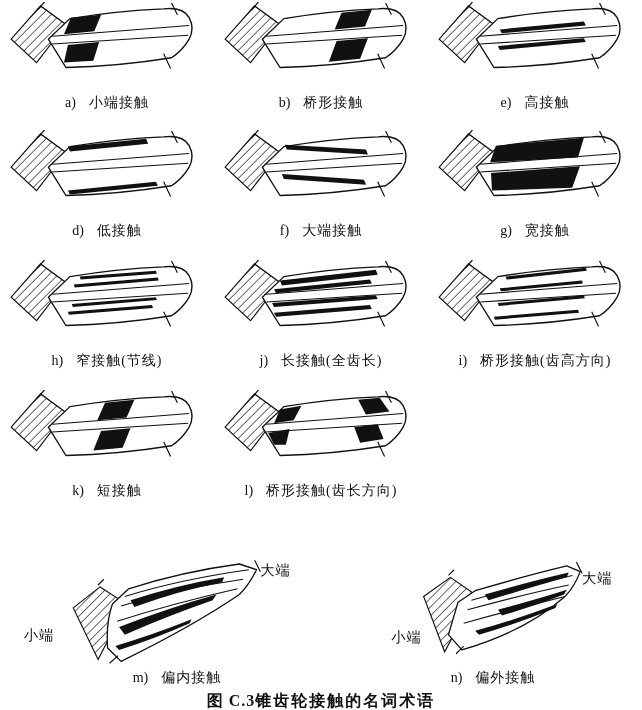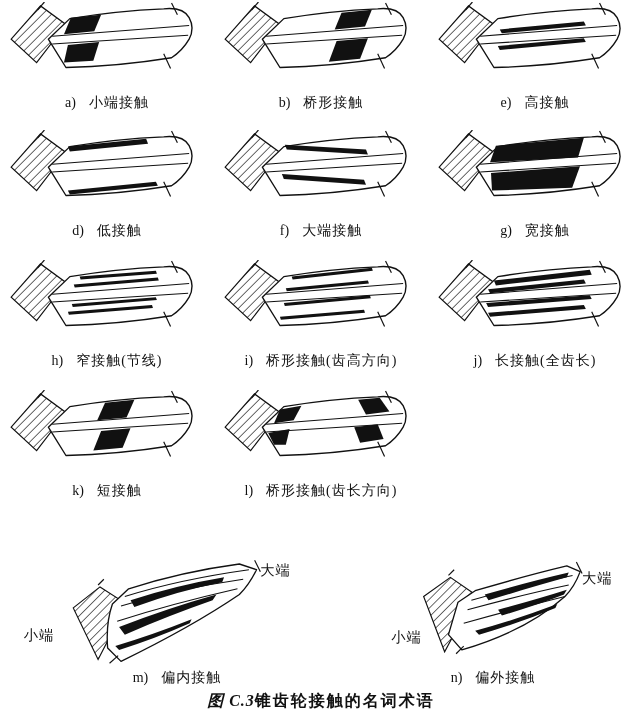--- a/index.html
+++ b/index.html
@@ -20,21 +20,21 @@
   .figlabel { font-size:14px; margin-top:4px; white-space:nowrap; letter-spacing:1px; }
   .figlabel .letter { letter-spacing:0; margin-right:13px; }
   .bottomrow { display:flex; justify-content:space-between; padding:6px 12px 0 12px; height:150px; }
   .bfig { display:flex; flex-direction:column; align-items:center; width:302px; }
   .bfig svg { width:300px; height:126px; display:block; }
   .bfig .figlabel { margin-top:0;margin-left:28px; }
   .caption {
     text-align:center; font-weight:bold; font-size:16px;
     letter-spacing:2px; margin-top:4px;
   }
-  .caption .figno { letter-spacing:1px; margin-right:0;font-style:italic; }
+  .caption .figno { letter-spacing:1px; margin-right:0; }
   svg text { font-family:"Liberation Serif","DejaVu Serif",serif; fill:#111; letter-spacing:1px; }
   .defs-holder { position:absolute; width:0; height:0; overflow:hidden; }
 </style>
 </head>
 <body>
 
 <svg class="defs-holder" xmlns="http://www.w3.org/2000/svg" xmlns:xlink="http://www.w3.org/1999/xlink" aria-hidden="true">
   <defs>
     <pattern id="hatch" width="6.5" height="6.5" patternUnits="userSpaceOnUse" patternTransform="rotate(45)">
       <line x1="0" y1="0" x2="0" y2="6.5" stroke="#111" stroke-width="1.3"></line>
@@ -146,43 +146,43 @@
       </svg>
       <figcaption class="figlabel">
         <span class="letter">h)</span><span>窄接触(节线)</span>
       </figcaption>
     </figure>
 
     <figure class="cell">
       <svg class="tooth" viewBox="0 0 200 90">
         <use href="#tooth-base" xlink:href="#tooth-base"></use>
         <g fill="#111">
+          <polygon points="58,21 156,10 158,15 60,26"></polygon>
+          <polygon points="52,30 150,20 152,24 54,34"></polygon>
+          <polygon points="50,44 156,36 158,40 52,48"></polygon>
+          <polygon points="52,54 150,46 152,50 54,58"></polygon>
+        </g>
+      </svg>
+      <figcaption class="figlabel">
+        <span class="letter">j)</span><span>长接触(全齿长)</span>
+      </figcaption>
+    </figure>
+
+    <figure class="cell">
+      <svg class="tooth" viewBox="0 0 200 90">
+        <use href="#tooth-base" xlink:href="#tooth-base"></use>
+        <g fill="#111">
           <polygon points="70,17 152,8 153,11 71,20"></polygon>
           <polygon points="64,29 148,21 149,24 65,32"></polygon>
           <polygon points="62,44 150,36 151,39 63,47"></polygon>
           <polygon points="58,58 144,51 145,54 59,61"></polygon>
         </g>
       </svg>
       <figcaption class="figlabel">
         <span class="letter">i)</span><span>桥形接触(齿高方向)</span>
-      </figcaption>
-    </figure>
-
-    <figure class="cell">
-      <svg class="tooth" viewBox="0 0 200 90">
-        <use href="#tooth-base" xlink:href="#tooth-base"></use>
-        <g fill="#111">
-          <polygon points="58,21 156,10 158,15 60,26"></polygon>
-          <polygon points="52,30 150,20 152,24 54,34"></polygon>
-          <polygon points="50,44 156,36 158,40 52,48"></polygon>
-          <polygon points="52,54 150,46 152,50 54,58"></polygon>
-        </g>
-      </svg>
-      <figcaption class="figlabel">
-        <span class="letter">j)</span><span>长接触(全齿长)</span>
       </figcaption>
     </figure>
 
     <figure class="cell">
       <svg class="tooth" viewBox="0 0 200 90">
         <use href="#tooth-base" xlink:href="#tooth-base"></use>
         <g fill="#111">
           <polygon points="98,13 128,10 120,28 90,31"></polygon>
           <polygon points="94,42 124,39 116,59 86,62"></polygon>
         </g>

